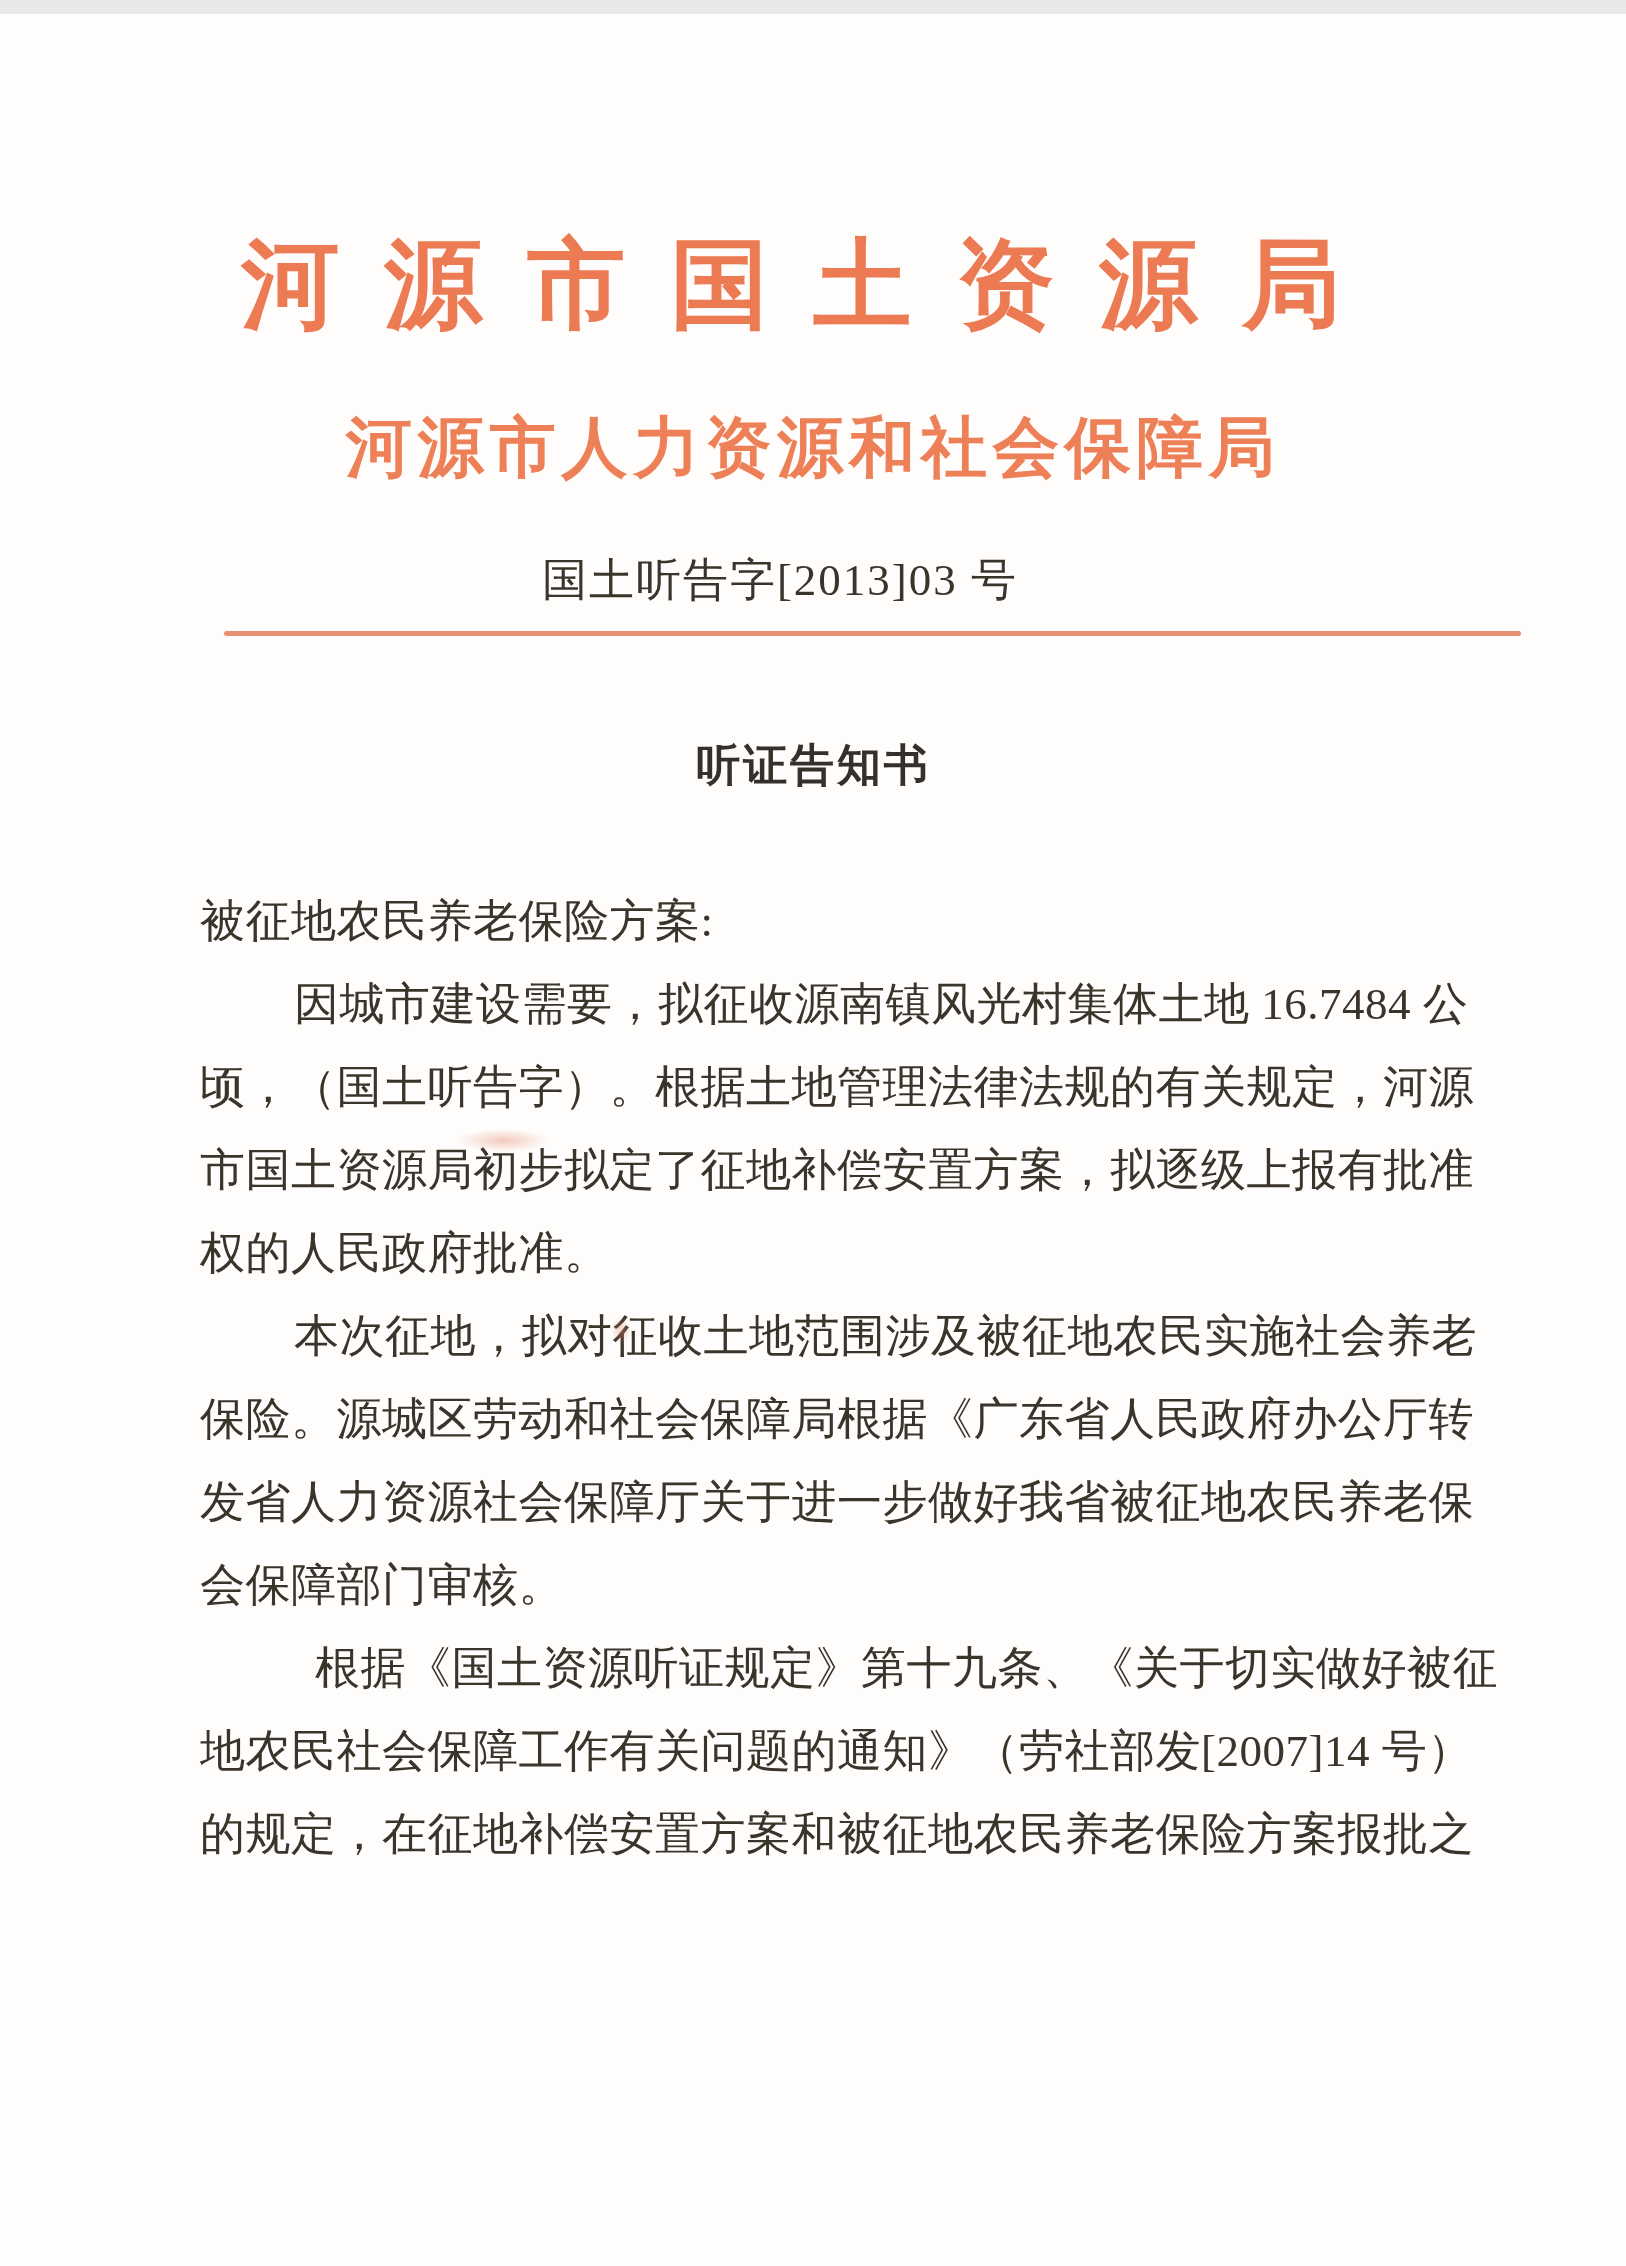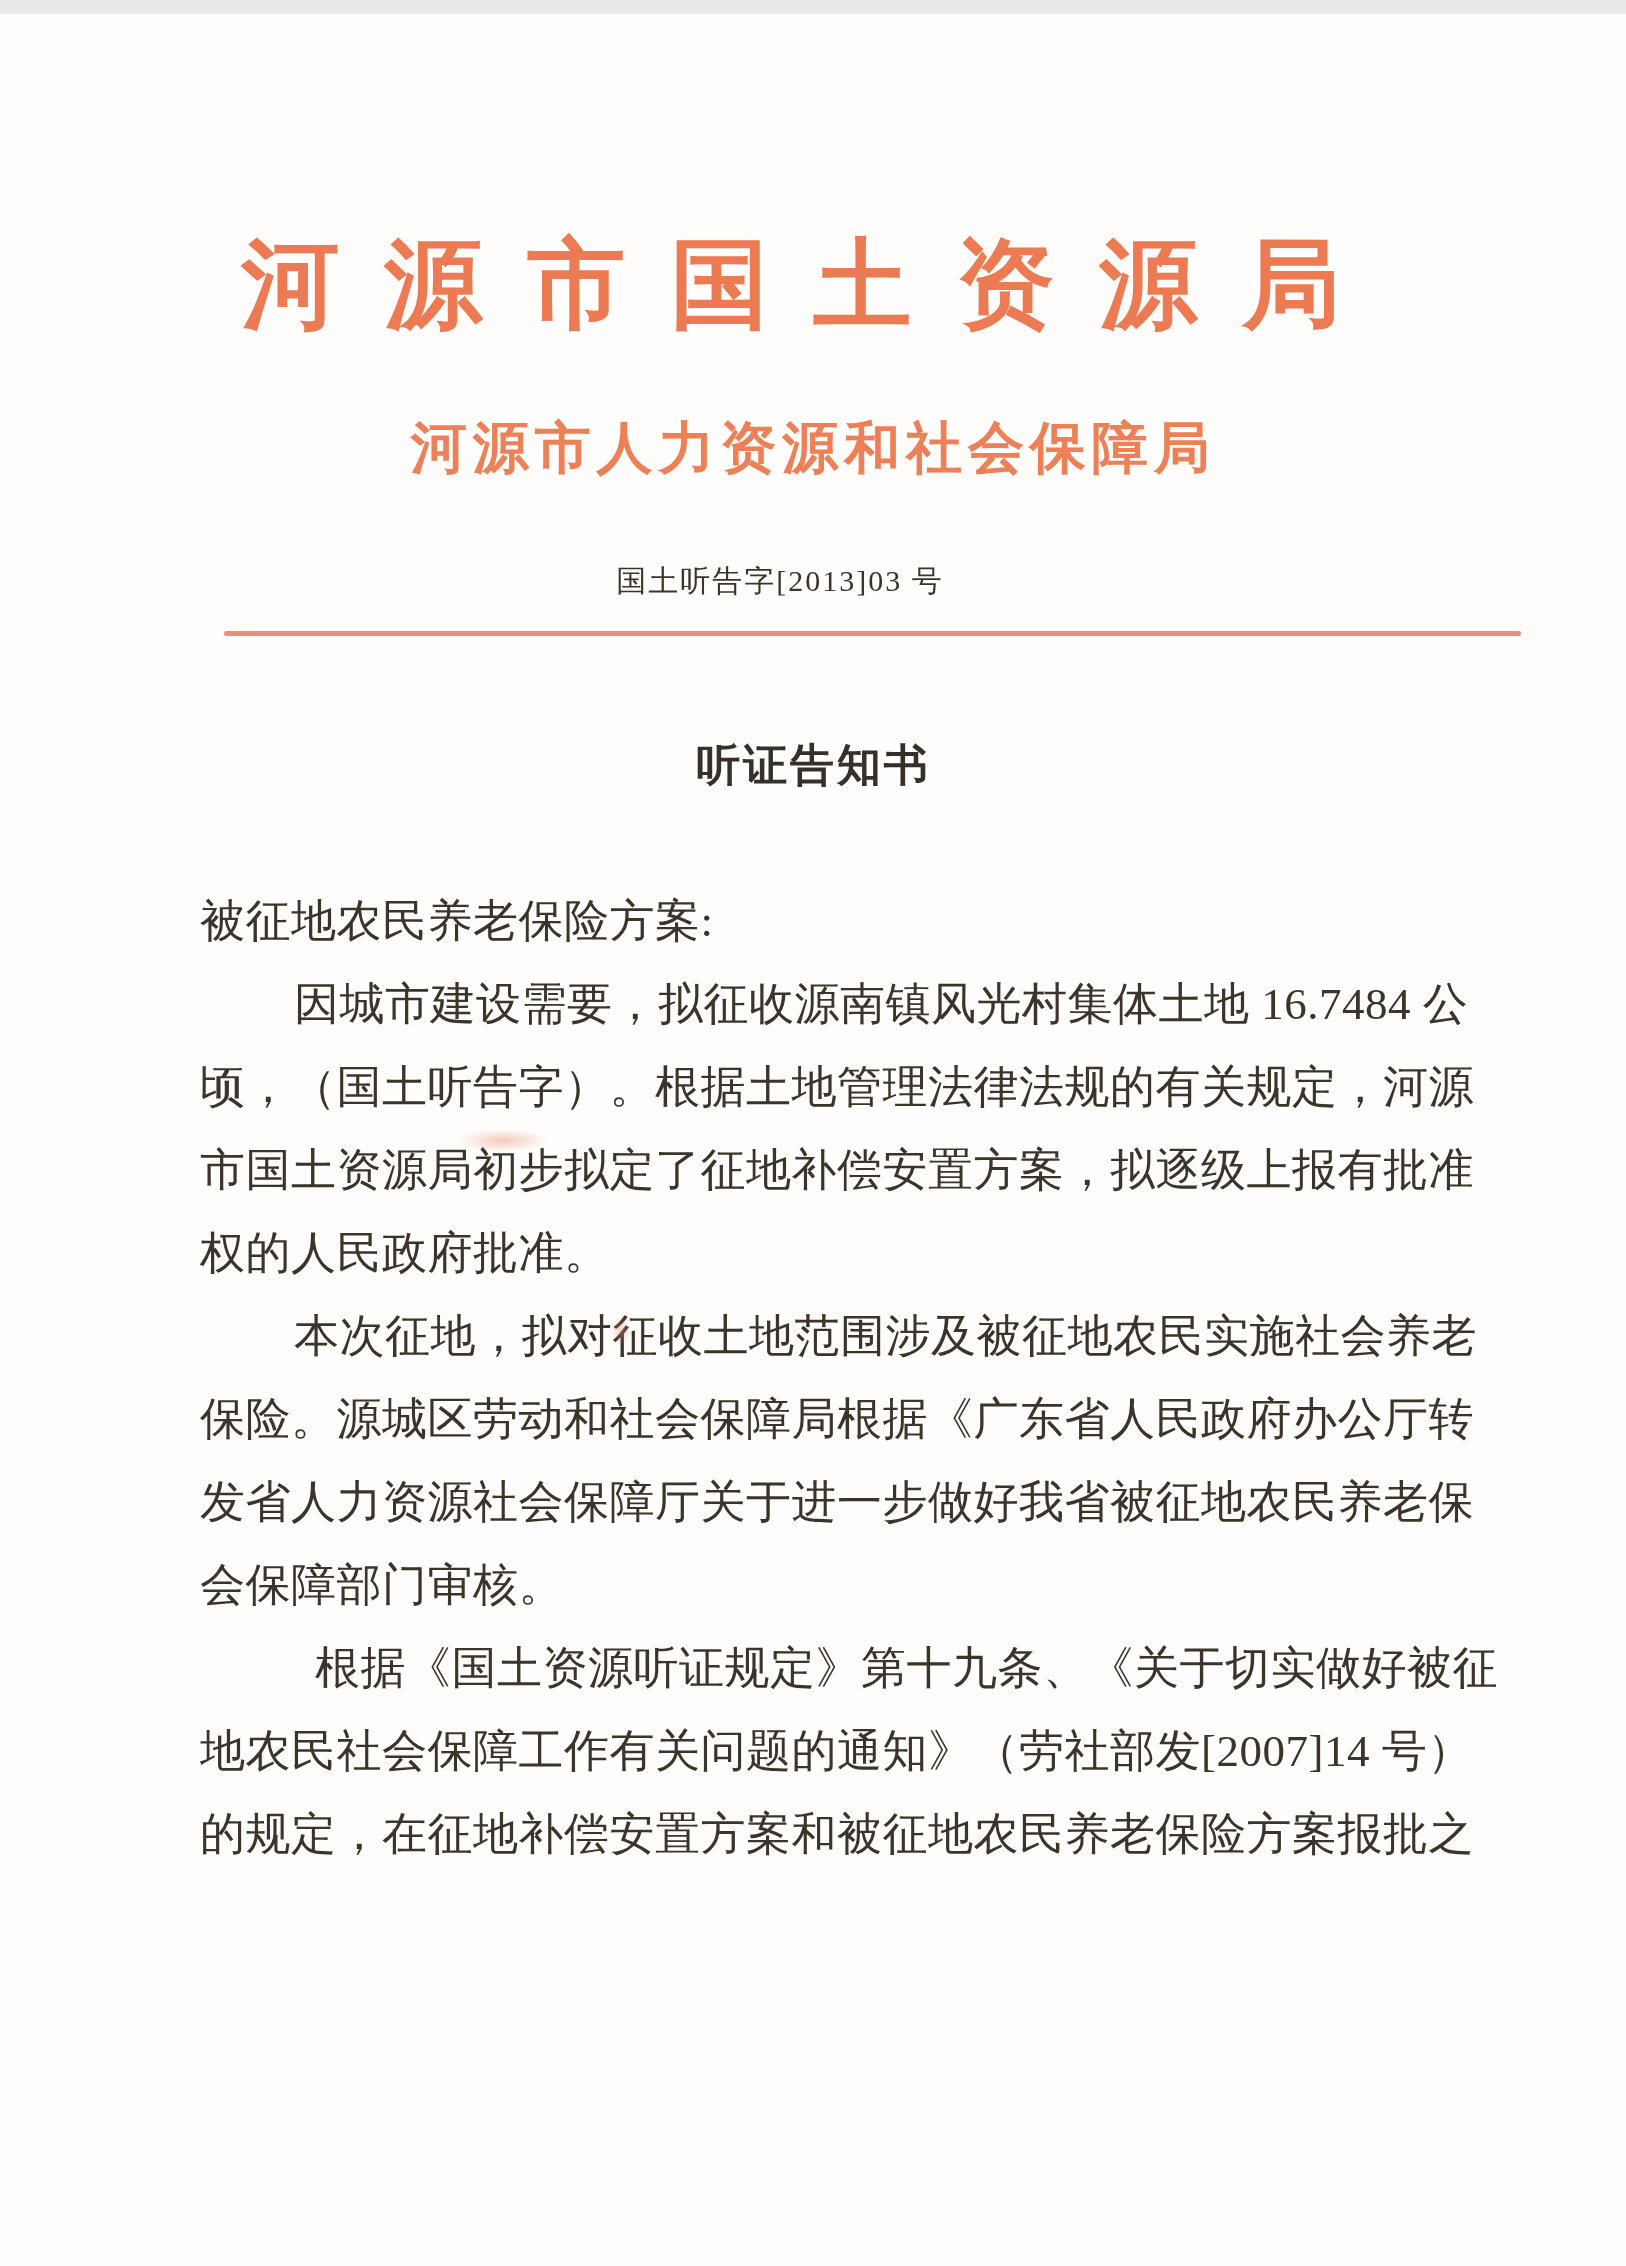--- a/index.html
+++ b/index.html
@@ -29,34 +29,34 @@
     color: var(--accent, #ec7a52);
     letter-spacing: 45px;
     white-space: nowrap;
   }
   .org-line-2 {
     position: absolute;
     top: 386px;
     left: 13.7px;
     width: 1599px;
     text-align: center;
-    font-size: 56px;
+    font-size: 66px;
     line-height: 96px;
     font-weight: 700;
     color: var(--accent-secondary, #ee8057);
     letter-spacing: 5.9px;
     white-space: nowrap;
   }
   .doc-number {
     position: absolute;
     top: 538px;
     left: 0px;
     width: 1560px;
     text-align: center;
-    font-size: 30px;
+    font-size: 45px;
     line-height: 57px;
     color: var(--ink, #3b342b);
     letter-spacing: 2px;
     white-space: nowrap;
   }
   .header-rule {
     position: absolute;
     top: 617px;
     left: 224px;
     width: 1297px;

